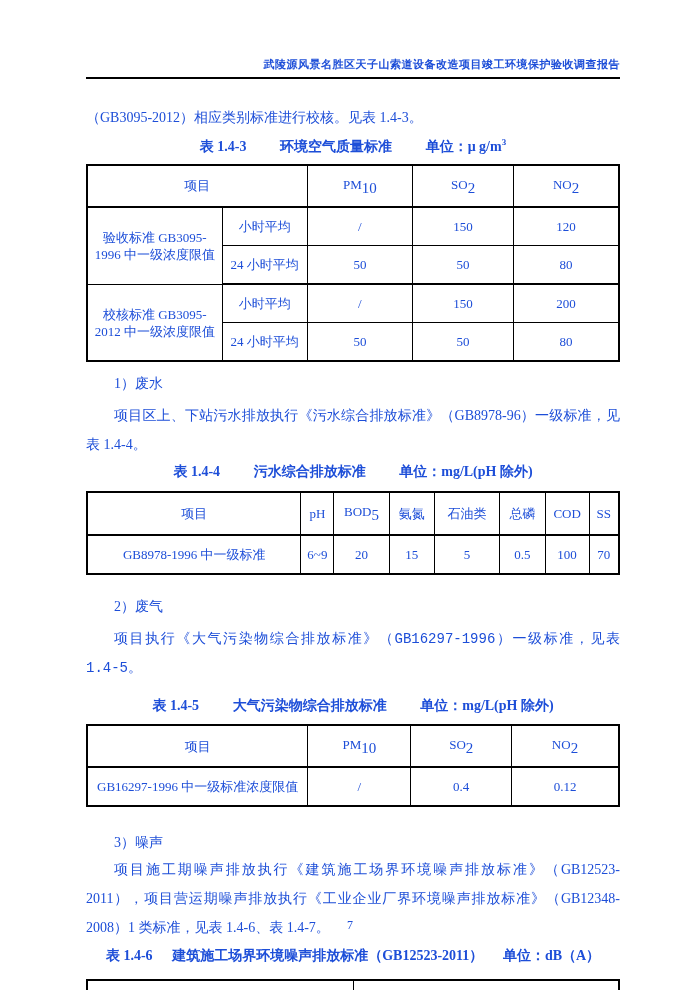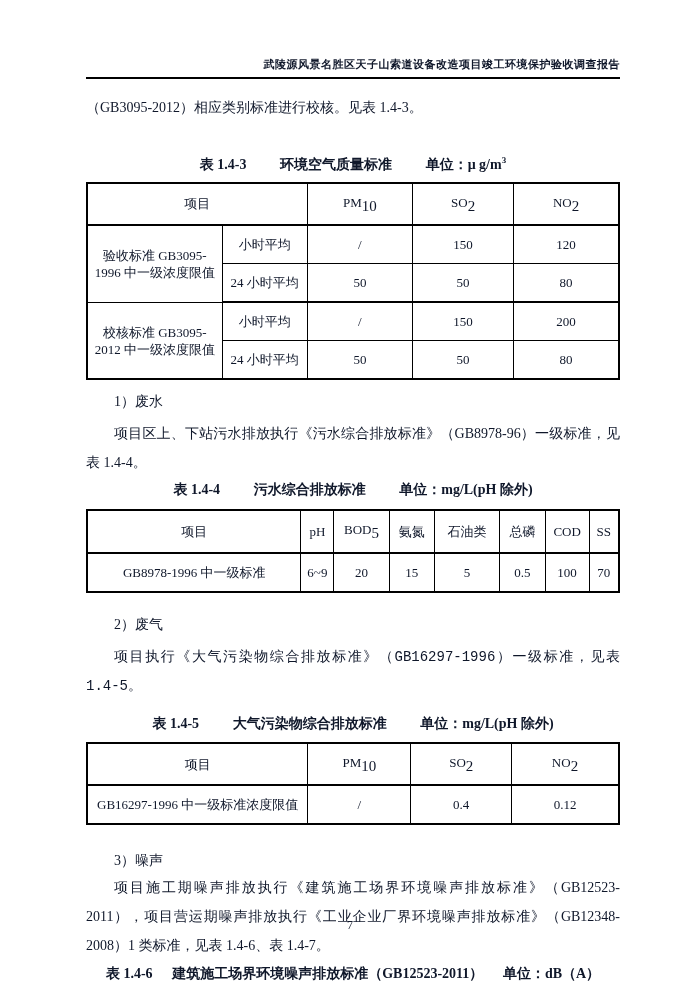--- a/index.html
+++ b/index.html
@@ -3,21 +3,21 @@
 <meta charset="utf-8">
 <style>
   * { box-sizing: border-box; margin: 0; padding: 0; }
   html, body { background: #ffffff; }
   .page {
     position: relative;
     width: 700px;
     height: 990px;
     margin: 0 auto;
     background: #ffffff;
-    color: #0f172a;
+    color: #1d4ed8;
     font-family: "Liberation Serif", "DejaVu Serif", serif;
     overflow: hidden;
   }
   .content { padding: 0 80px 0 86px; }
 
   .doc-header {
     padding-top: 57px;
     padding-bottom: 5px;
     border-bottom: 2px solid #000;
     text-align: right;
@@ -34,40 +34,40 @@
     text-align: justify;
     text-indent: 2em;
   }
   p.no-indent { text-indent: 0; }
   p.heading {
     font-size: 14px;
     line-height: 20px;
     margin-left: 2em;
   }
 
-  .p-intro { margin-top: 14px; line-height: 20px; }
+  .p-intro { margin-top: 24px; line-height: 20px; }
   .h-a  { margin-top: 27px; }
   .h-s1 { margin-top: 12px; }
   .b-s1 { margin-top: 7px; }
   .h-s2 { margin-top: 22px; }
   .b-s2 { margin-top: 8px; font-family: Liberation Mono, monospace; }
   .h-s3 { margin-top: 26px; }
   .b-s3 { margin-top: 2px; }
 
   .table-title {
     display: flex;
     justify-content: center;
     align-items: baseline;
     gap: 2.4em;
     font-size: 14px;
     font-weight: bold;
     line-height: 20px;
   }
   .table-title.tight { gap: 1.4em; }
-  .tt-3 { margin-top: 28px; }
+  .tt-3 { margin-top: 0; }
   .tt-4 { margin-top: 3px; }
   .tt-5 { margin-top: 13px; }
   .tt-6 { margin-top: 4px; align-items: flex-end; }
   .table-title sup { font-size: 9px; }
 
   table {
     width: 100%;
     border-collapse: collapse;
     border: 2px solid #000;
     table-layout: fixed;

